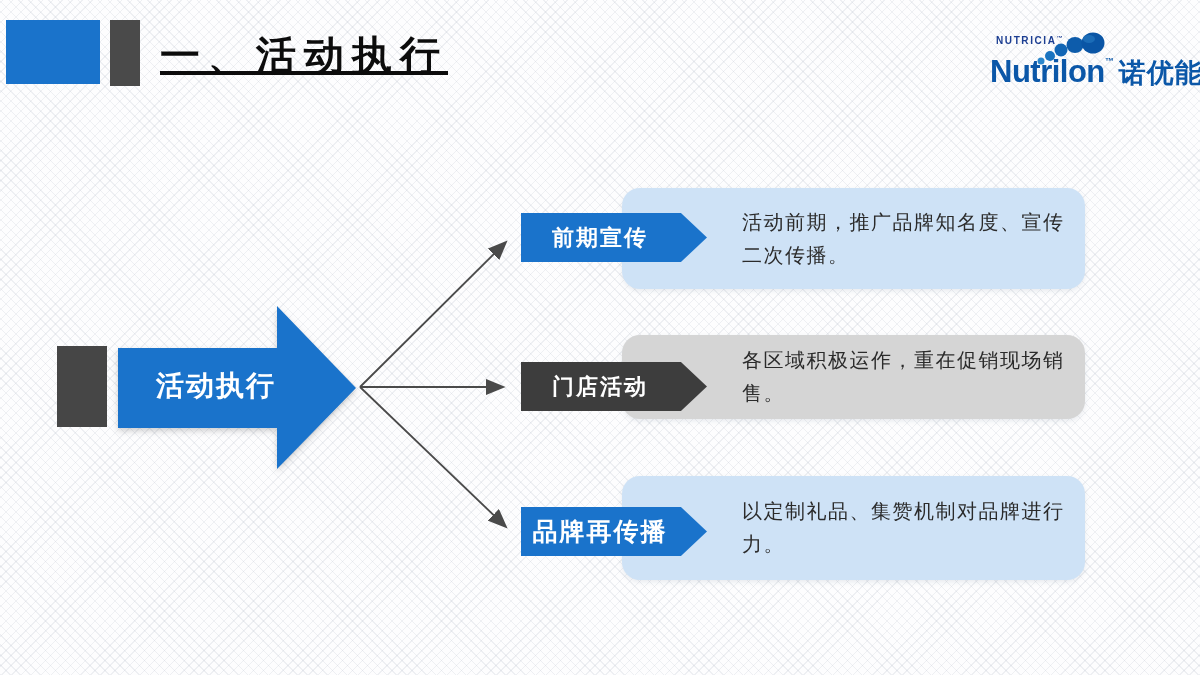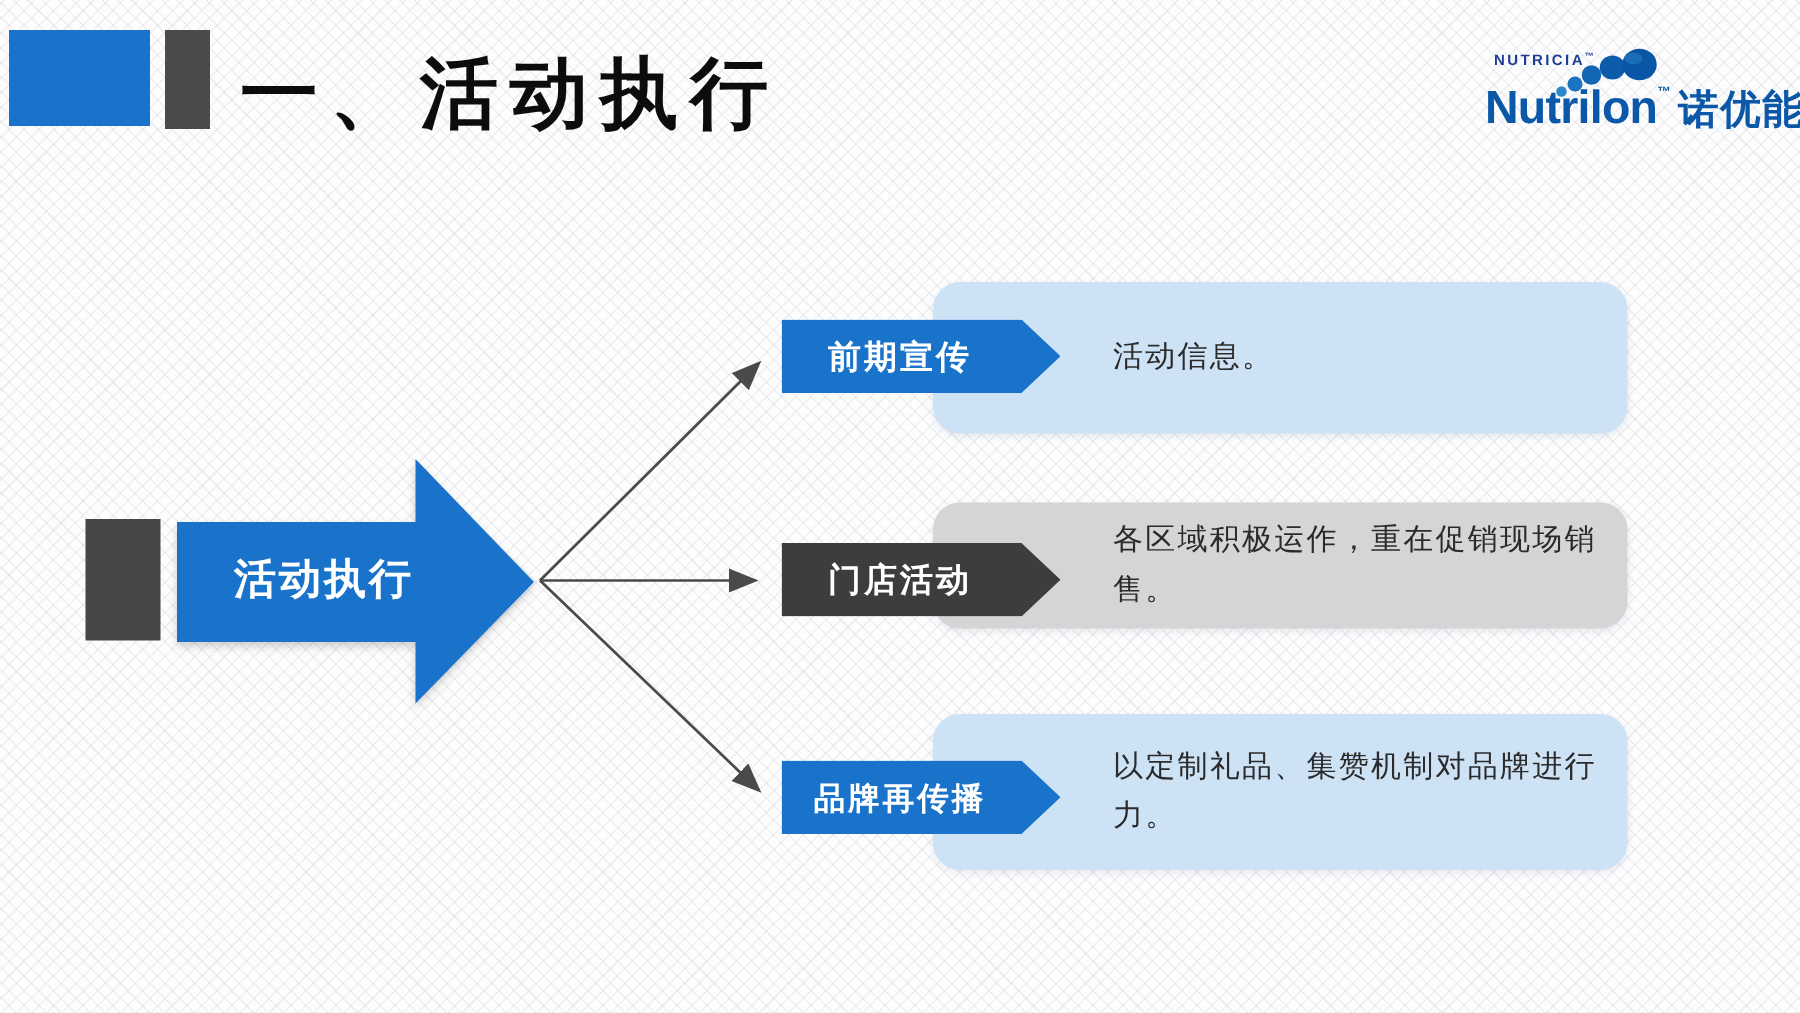--- a/index.html
+++ b/index.html
@@ -20,22 +20,22 @@
   .accent-blue {
     position: absolute; left: 6px; top: 20px;
     width: 94px; height: 64px; background: #1a73cb;
   }
   .accent-dark {
     position: absolute; left: 110px; top: 20px;
     width: 30px; height: 66px; background: #4a4a4a;
   }
   .page-title {
     position: absolute; left: 160px; top: 28px;
-    font-size: 52px; font-weight: bold; color: #0c0c0c;
-    letter-spacing: 8px; white-space: nowrap;
+    font-size: 40px; font-weight: bold; color: #0c0c0c;
+    letter-spacing: 8px; white-space: nowrap; text-decoration: underline;
   }
 
   
   .logo {
     position: absolute; left: 988px; top: 28px;
     width: 205px; height: 62px;
   }
   .logo .nutricia {
     position: absolute; left: 8px; top: 7px;
     font-size: 10px; font-weight: bold; letter-spacing: 1.6px;
@@ -70,21 +70,21 @@
     clip-path: polygon(0 0, 86% 0, 100% 50%, 86% 100%, 0 100%);
     display: flex; align-items: center; justify-content: center;
     padding-right: 28px;
     color: #ffffff; font-size: 22px; font-weight: bold; letter-spacing: 2px;
     white-space: nowrap;
   }
   .pent.blue { background: #1a73cb; }
   .pent.dark { background: #3d3d3d; }
   .pent-1 { left: 521px; top: 213px; align-items: center; }
   .pent-2 { left: 521px; top: 362px; }
-  .pent-3 { left: 521px; top: 507px; font-size: 21px; }
+  .pent-3 { left: 521px; top: 507px; font-size: 25px; }
 
   .descbox {
     position: absolute; left: 622px; width: 463px; z-index: 2;
     border-radius: 18px;
     display: flex; flex-direction: column; justify-content: center;
     padding-left: 120px; padding-right: 12px;
     box-shadow: 0 2px 5px rgba(110,125,145,0.15);
   }
   .descbox.blue { background: #cee2f6; }
   .descbox.gray { background: #d5d5d5; }
@@ -130,21 +130,22 @@
     <line x1="360" y1="387" x2="505" y2="526" stroke="#4a4a4a" stroke-width="1.8" marker-end="url(#ah)"></line>
   </svg>
 
   <div class="side-block"></div>
   <div class="main-arrow-label">活动执行</div>
 
   <div class="pent blue pent-1">
       <span>前期宣传</span>
     </div>
   <div class="descbox blue box-1">
-    <div class="line">活动信息。</div>
+    <div class="line">活动前期，推广品牌知名度、宣传</div>
+    <div class="line">二次传播。</div>
   </div>
 
   <div class="pent dark pent-2">
       <span>门店活动</span>
     </div>
   <div class="descbox gray box-2">
     <div class="line">各区域积极运作，重在促销现场销</div>
     <div class="line">售。</div>
   </div>
 

